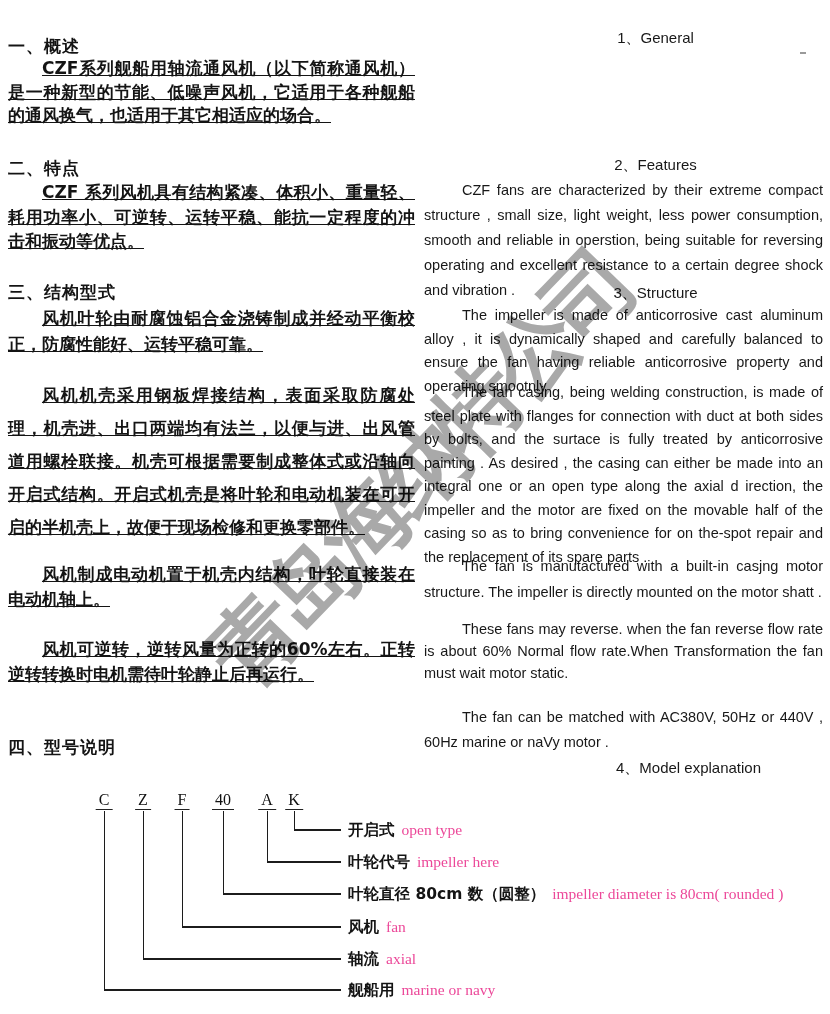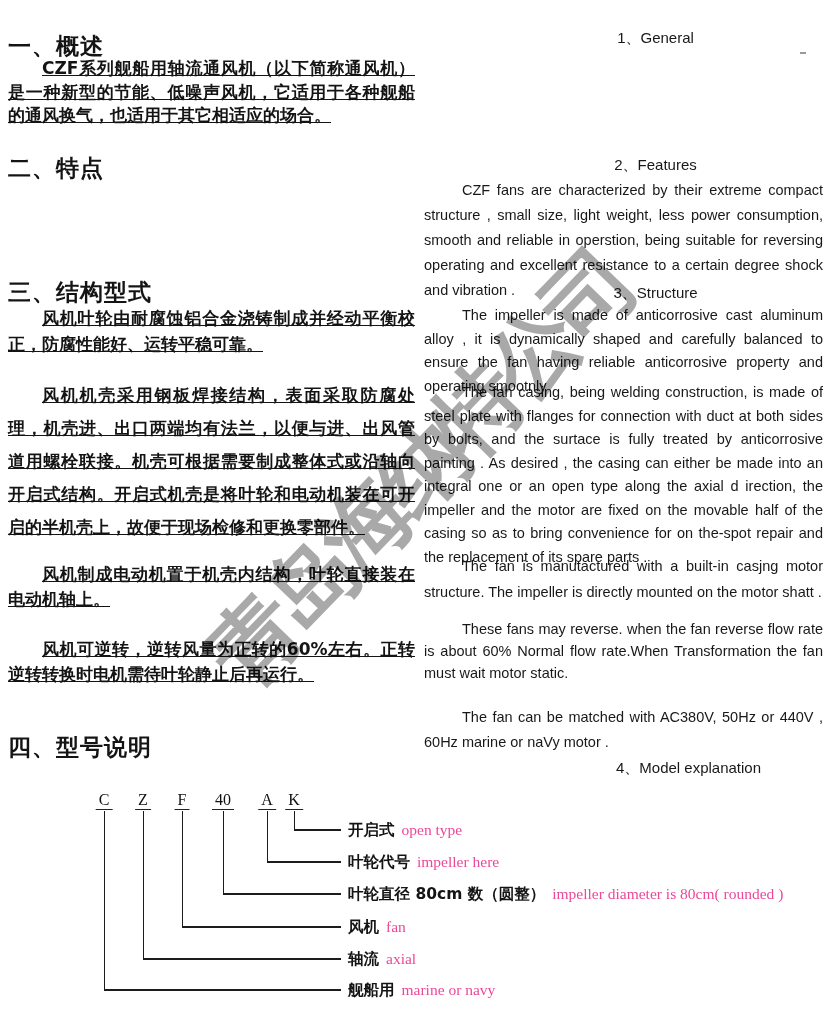--- a/index.html
+++ b/index.html
@@ -7,21 +7,21 @@
     position:relative; width:830px; height:1014px; margin:0 auto;
     background:#ffffff; overflow:hidden;
     font-family:"Liberation Sans", sans-serif; color:#161616;
   }
   
   .zh {
     position:absolute; font-family:"DejaVu Sans", sans-serif;
     font-weight:700; font-size:17px; line-height:24px; color:#141414;
     text-align:justify;
   }
-  .zh-h { font-size:23px; letter-spacing:1px; }
+  .zh-h { font-size:17px; letter-spacing:1px; }
   .zh-p { text-indent:2em;text-decoration:underline; }
   
   .en {
     position:absolute; font-family:"Liberation Sans", sans-serif;
     font-size:14.5px; line-height:24.5px; color:#181818; text-align:justify;
   }
   .en-h { font-size:15px; text-align:center;margin-left:32px; }
   .en-p { text-indent:38px; }
   .col-l { left:8px;  width:407px; }
   .col-r { left:424px; width:399px; }
@@ -61,20 +61,21 @@
 <div class="page">
 
   <div class="watermark">青岛海纳特公司</div>
 
   <div class="speck" style="left:800px;top:52px;width:6px;height:2px;"></div>
 
   <div class="zh zh-h col-l" style="top:34px;">一、概述</div>
   <div class="zh zh-p col-l" style="top:57px;line-height:23.5px;">CZF系列舰船用轴流通风机（以下简称通风机）是一种新型的节能、低噪声风机，它适用于各种舰船的通风换气，也适用于其它相适应的场合。</div>
 
   <div class="zh zh-h col-l" style="top:156px;">二、特点</div>
+  <div class="zh zh-p col-l" style="top:180px;line-height:24.5px;">CZF 系列风机具有结构紧凑、体积小、重量轻、耗用功率小、可逆转、运转平稳、能抗一定程度的冲击和振动等优点。</div>
 
   <div class="zh zh-p col-l" style="top:306px;line-height:25.5px;">风机叶轮由耐腐蚀铝合金浇铸制成并经动平衡校正，防腐性能好、运转平稳可靠。</div>
   <div class="zh zh-h col-l" style="top:280px;">三、结构型式</div>
   <div class="zh zh-p col-l" style="top:379px;line-height:33px;">风机机壳采用钢板焊接结构，表面采取防腐处理，机壳进、出口两端均有法兰，以便与进、出风管道用螺栓联接。机壳可根据需要制成整体式或沿轴向开启式结构。开启式机壳是将叶轮和电动机装在可开启的半机壳上，故便于现场检修和更换零部件。</div>
   <div class="zh zh-p col-l" style="top:562px;line-height:24.5px;">风机制成电动机置于机壳内结构，叶轮直接装在电动机轴上。</div>
   <div class="zh zh-p col-l" style="top:637px;line-height:24.5px;">风机可逆转，逆转风量为正转的60%左右。正转逆转转换时电机需待叶轮静止后再运行。</div>
 
   <div class="zh zh-h col-l" style="top:735px;">四、型号说明</div>
 
   <div class="en en-h col-r" style="top:26px;">1、General</div>

